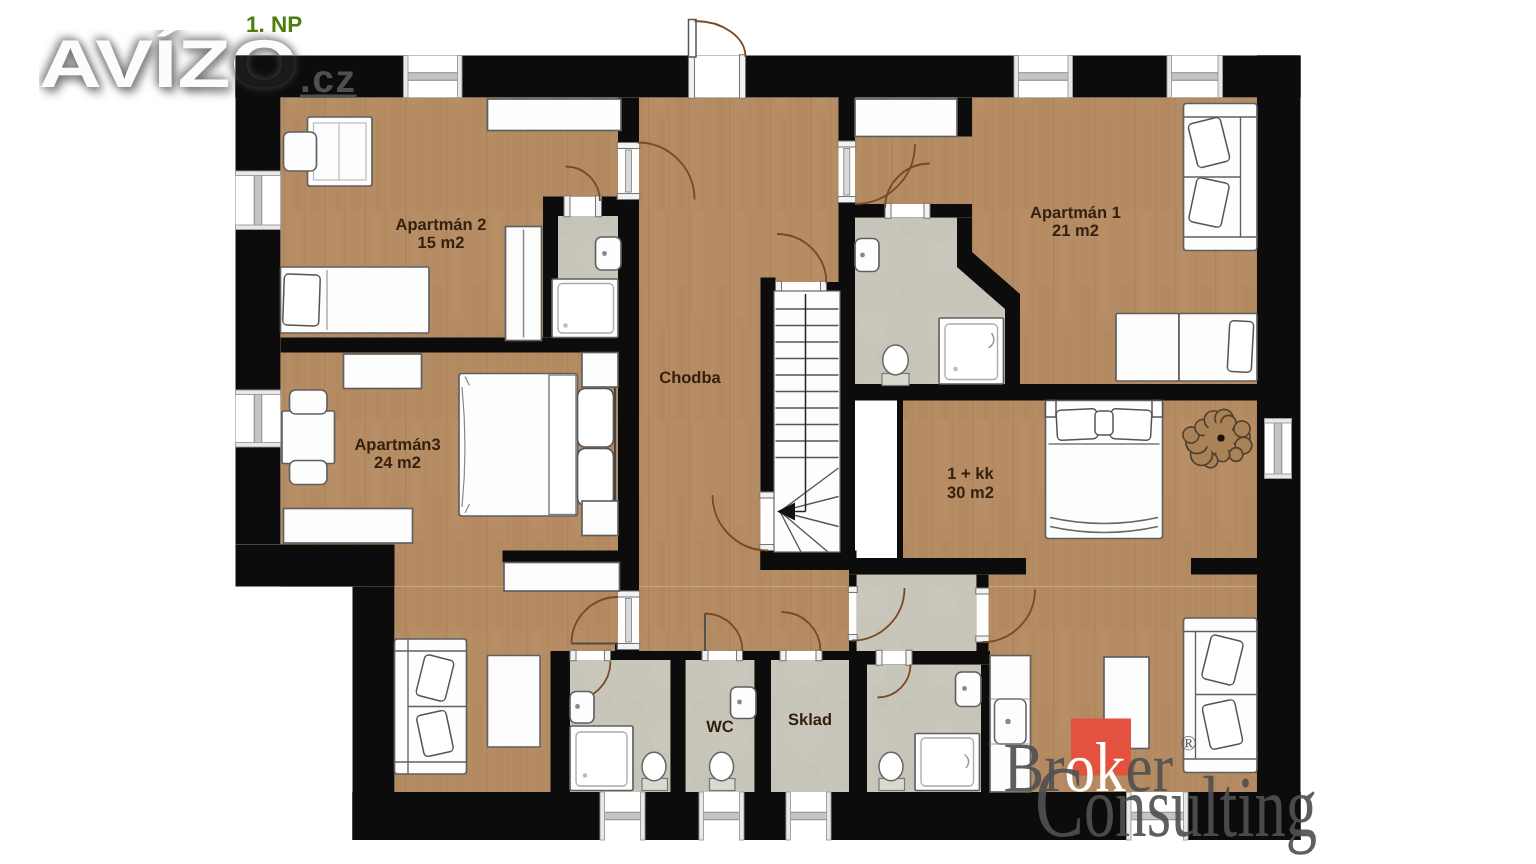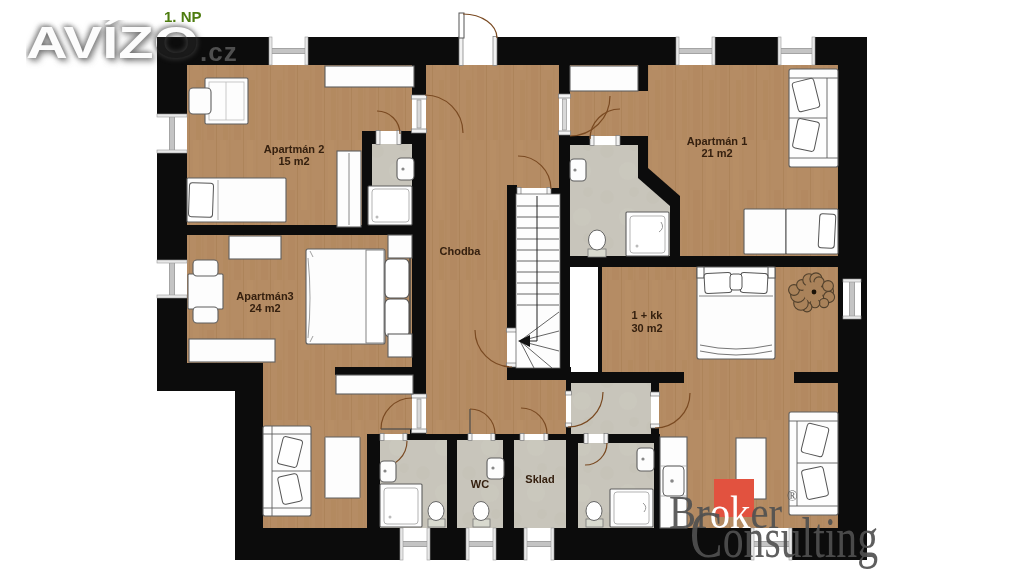--- a/index.html
+++ b/index.html
@@ -10,21 +10,21 @@
   .avz{position:absolute;left:26px;top:20px;font-family:"Liberation Sans", sans-serif;
     font-weight:bold;font-size:46px;line-height:1;letter-spacing:0px;z-index:5;
     transform:scale(1.26,0.98);transform-origin:left top;white-space:nowrap;}
   #avizo1{color:#fcfcfc;
     text-shadow:0 0 5px rgba(110,110,110,0.85), 2px 3px 6px rgba(95,95,95,0.75), -2px -2px 5px rgba(130,130,130,0.6);
     clip-path:polygon(0 0, 400px 0, 400px 17.3px, 104px 17.3px, 104px 200px, 0 200px);}
   #avizo2{color:rgba(25,25,25,0.93);z-index:6;
     text-shadow:0 0 6px rgba(165,165,165,0.4);
     clip-path:polygon(104px 17.3px, 400px 17.3px, 400px 200px, 104px 200px);}
   #avizocz{position:absolute;left:200px;top:37px;font-family:"Liberation Sans", sans-serif;
-    font-weight:bold;font-size:26px;color:#4f4f4f;z-index:7;letter-spacing:1px;}
+    font-weight:bold;font-size:26px;color:#4f4f4f;z-index:7;letter-spacing:1px;text-decoration:underline;}
   #np{position:absolute;left:164px;top:8px;font-family:"Liberation Sans", sans-serif;
     font-weight:bold;font-size:15px;color:#4d7c0f;z-index:7;}
   .brk{position:absolute;font-family:"Liberation Serif", serif;color:rgba(80,80,80,0.92);z-index:6;
     line-height:1;white-space:nowrap;transform-origin:left top;}
 </style>
 </head>
 <body>
 <div id="stage">
 
 <svg width="1024" height="576" viewBox="0 0 1024 576">

